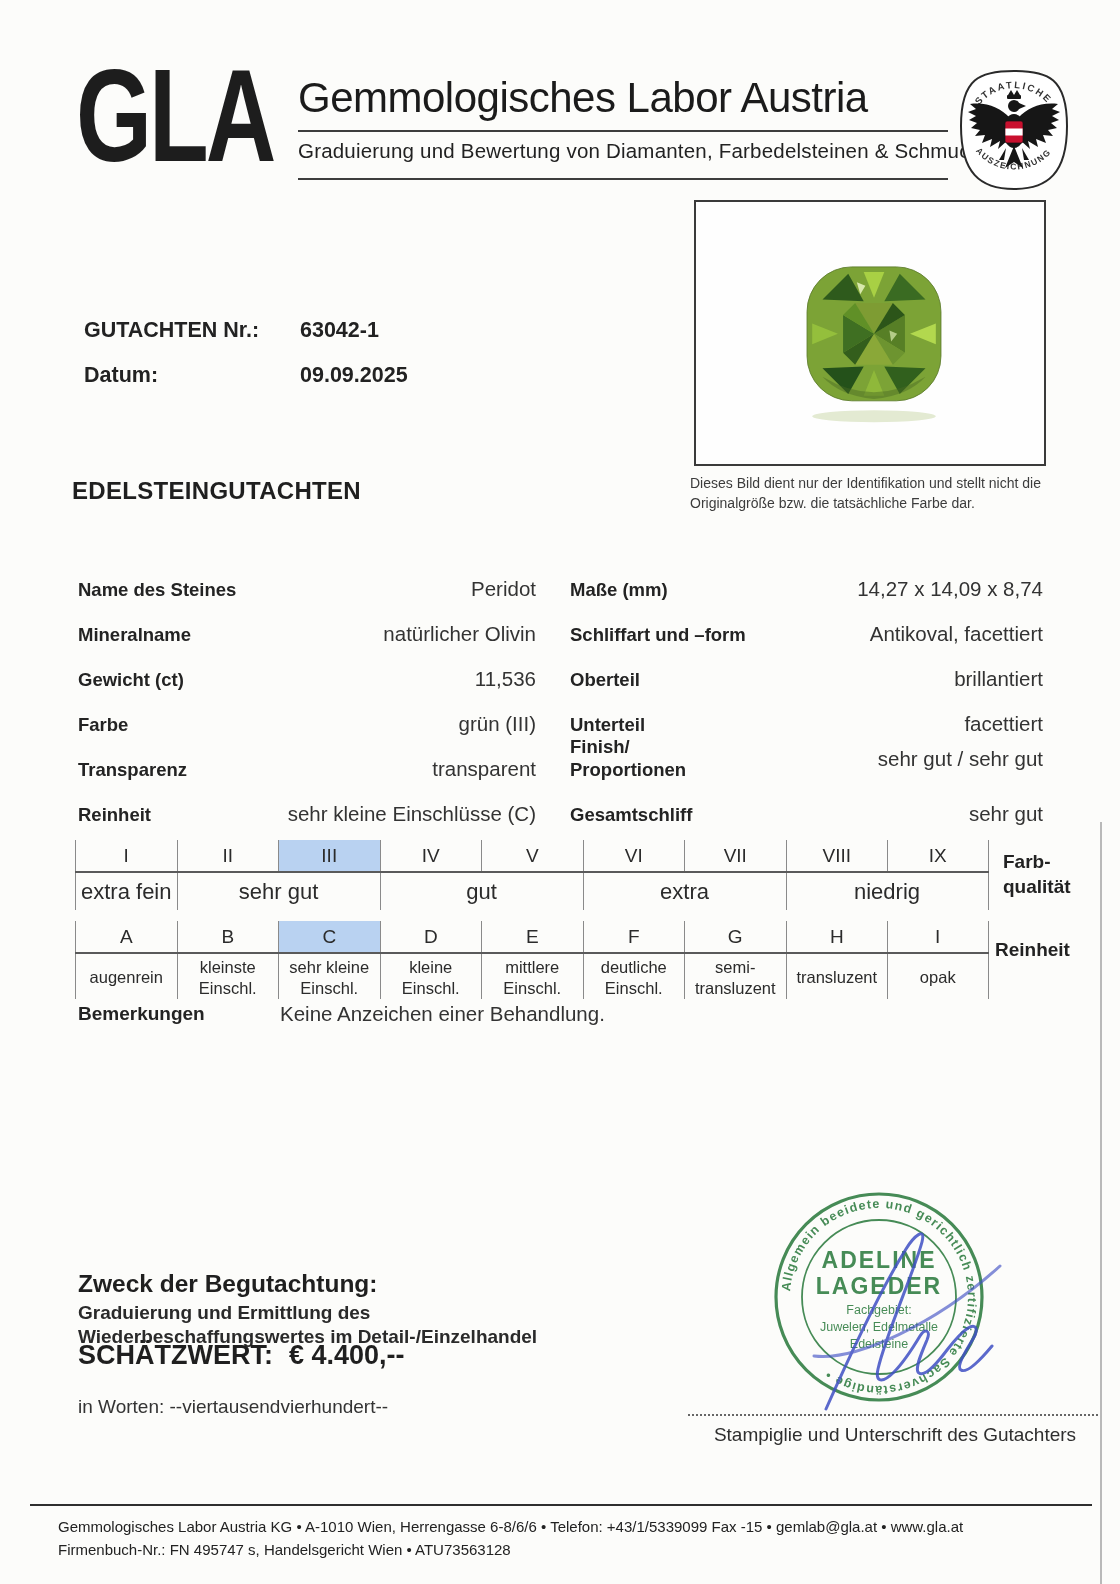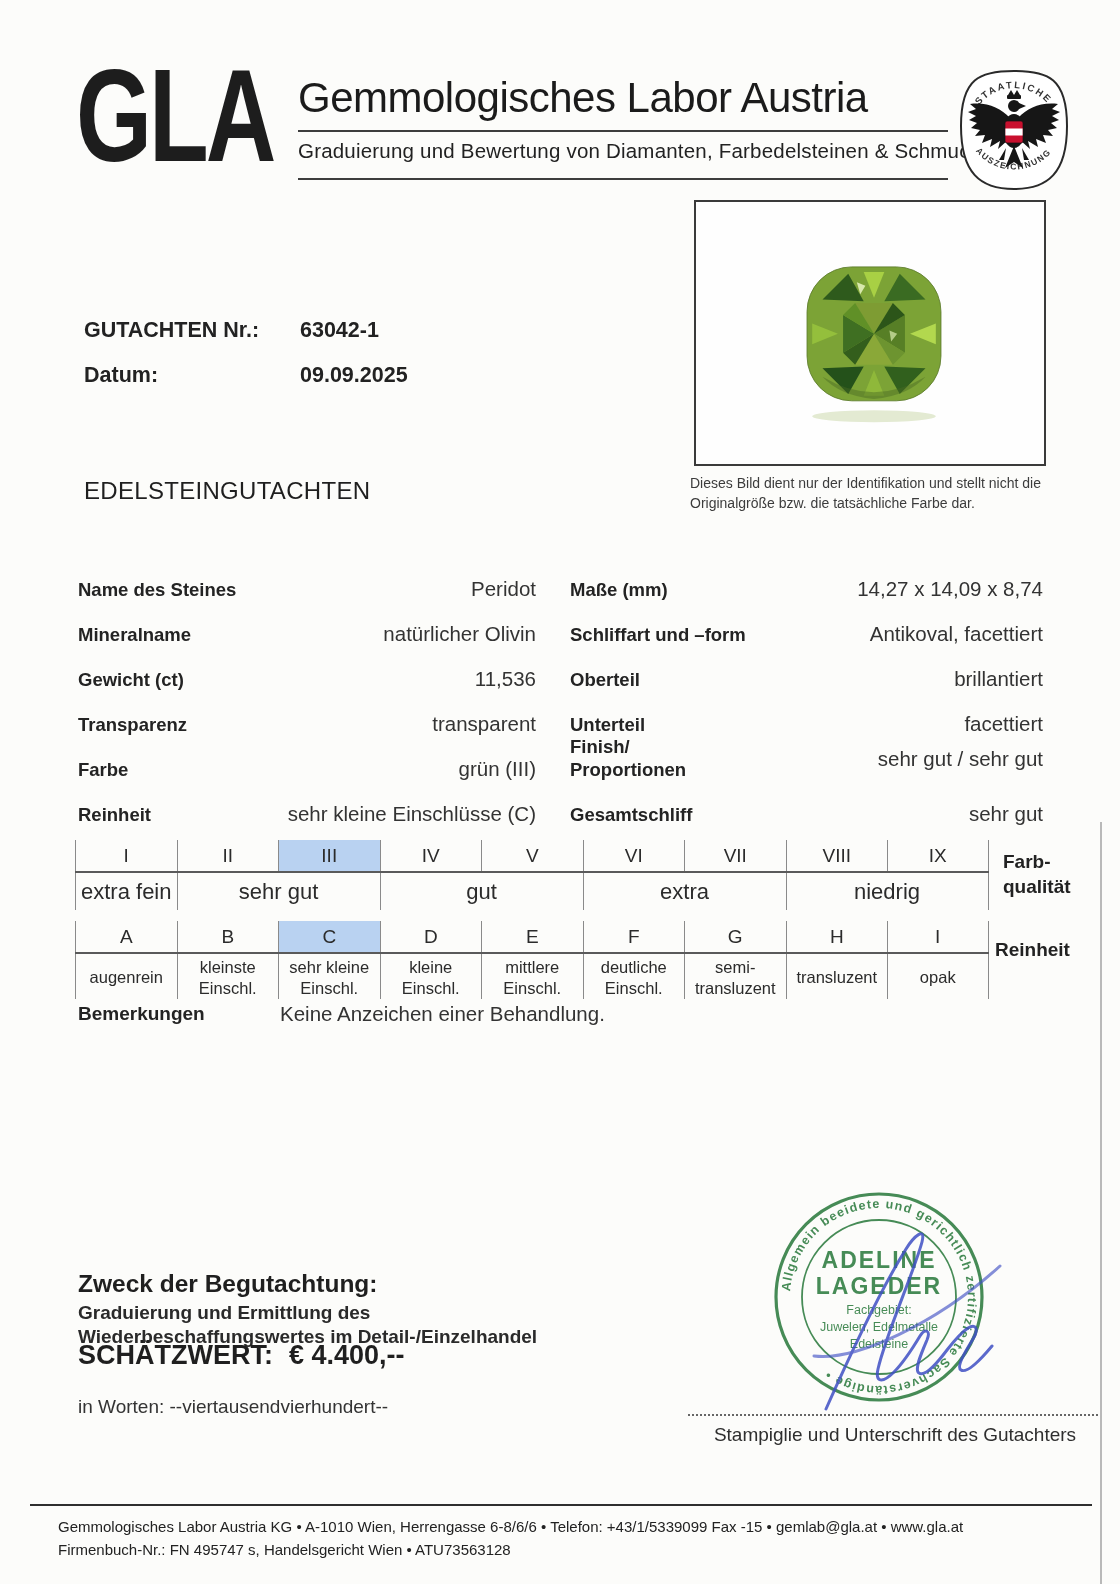--- a/index.html
+++ b/index.html
@@ -22,21 +22,21 @@
                   font-size:21.5px; font-weight:bold; color:#222; }
 
   
   .photo-box { position:absolute; left:694px; top:200px; width:352px; height:266px;
                border:2.5px solid #3a3a3a; background:#fefefe; }
   .gem-svg { position:absolute; left:92px; top:46px; }
   .photo-caption { position:absolute; left:690px; top:474px; width:372px; font-size:14px;
                    line-height:1.4; color:#3c3c3c; white-space:pre-line; }
 
   
-  .section-title { position:absolute; left:84px; top:477px; font-size:24px; font-weight:normal;
+  .section-title { position:absolute; left:72px; top:477px; font-size:24px; font-weight:bold;
                    letter-spacing:0.3px; color:#1f1f1f;text-align:center; }
 
   
   .details { position:absolute; top:556px; }
   .details-left  { left:78px;  width:458px; }
   .details-right { left:570px; width:473px; }
   .drow { height:45px; display:flex; justify-content:space-between; align-items:flex-end; }
   .drow.row-center { align-items:center; }
   .dlabel { font-size:18.5px; font-weight:bold; color:#232323; }
   .dlabel.two-line { white-space:pre-line; line-height:1.2; }
@@ -172,26 +172,26 @@
     </div>
     <div class="drow">
       <div class="dlabel">Mineralname</div>
       <div class="dvalue">natürlicher Olivin</div>
     </div>
     <div class="drow">
       <div class="dlabel">Gewicht (ct)</div>
       <div class="dvalue">11,536</div>
     </div>
     <div class="drow">
+      <div class="dlabel">Farbe</div>
+      <div class="dvalue">grün (III)</div>
+    </div>
+    <div class="drow">
       <div class="dlabel">Transparenz</div>
       <div class="dvalue">transparent</div>
-    </div>
-    <div class="drow">
-      <div class="dlabel">Farbe</div>
-      <div class="dvalue">grün (III)</div>
     </div>
     <div class="drow">
       <div class="dlabel">Reinheit</div>
       <div class="dvalue">sehr kleine Einschlüsse (C)</div>
     </div>
   </div>
 
   <div class="details details-right">
     <div class="drow">
       <div class="dlabel">Maße (mm)</div>

